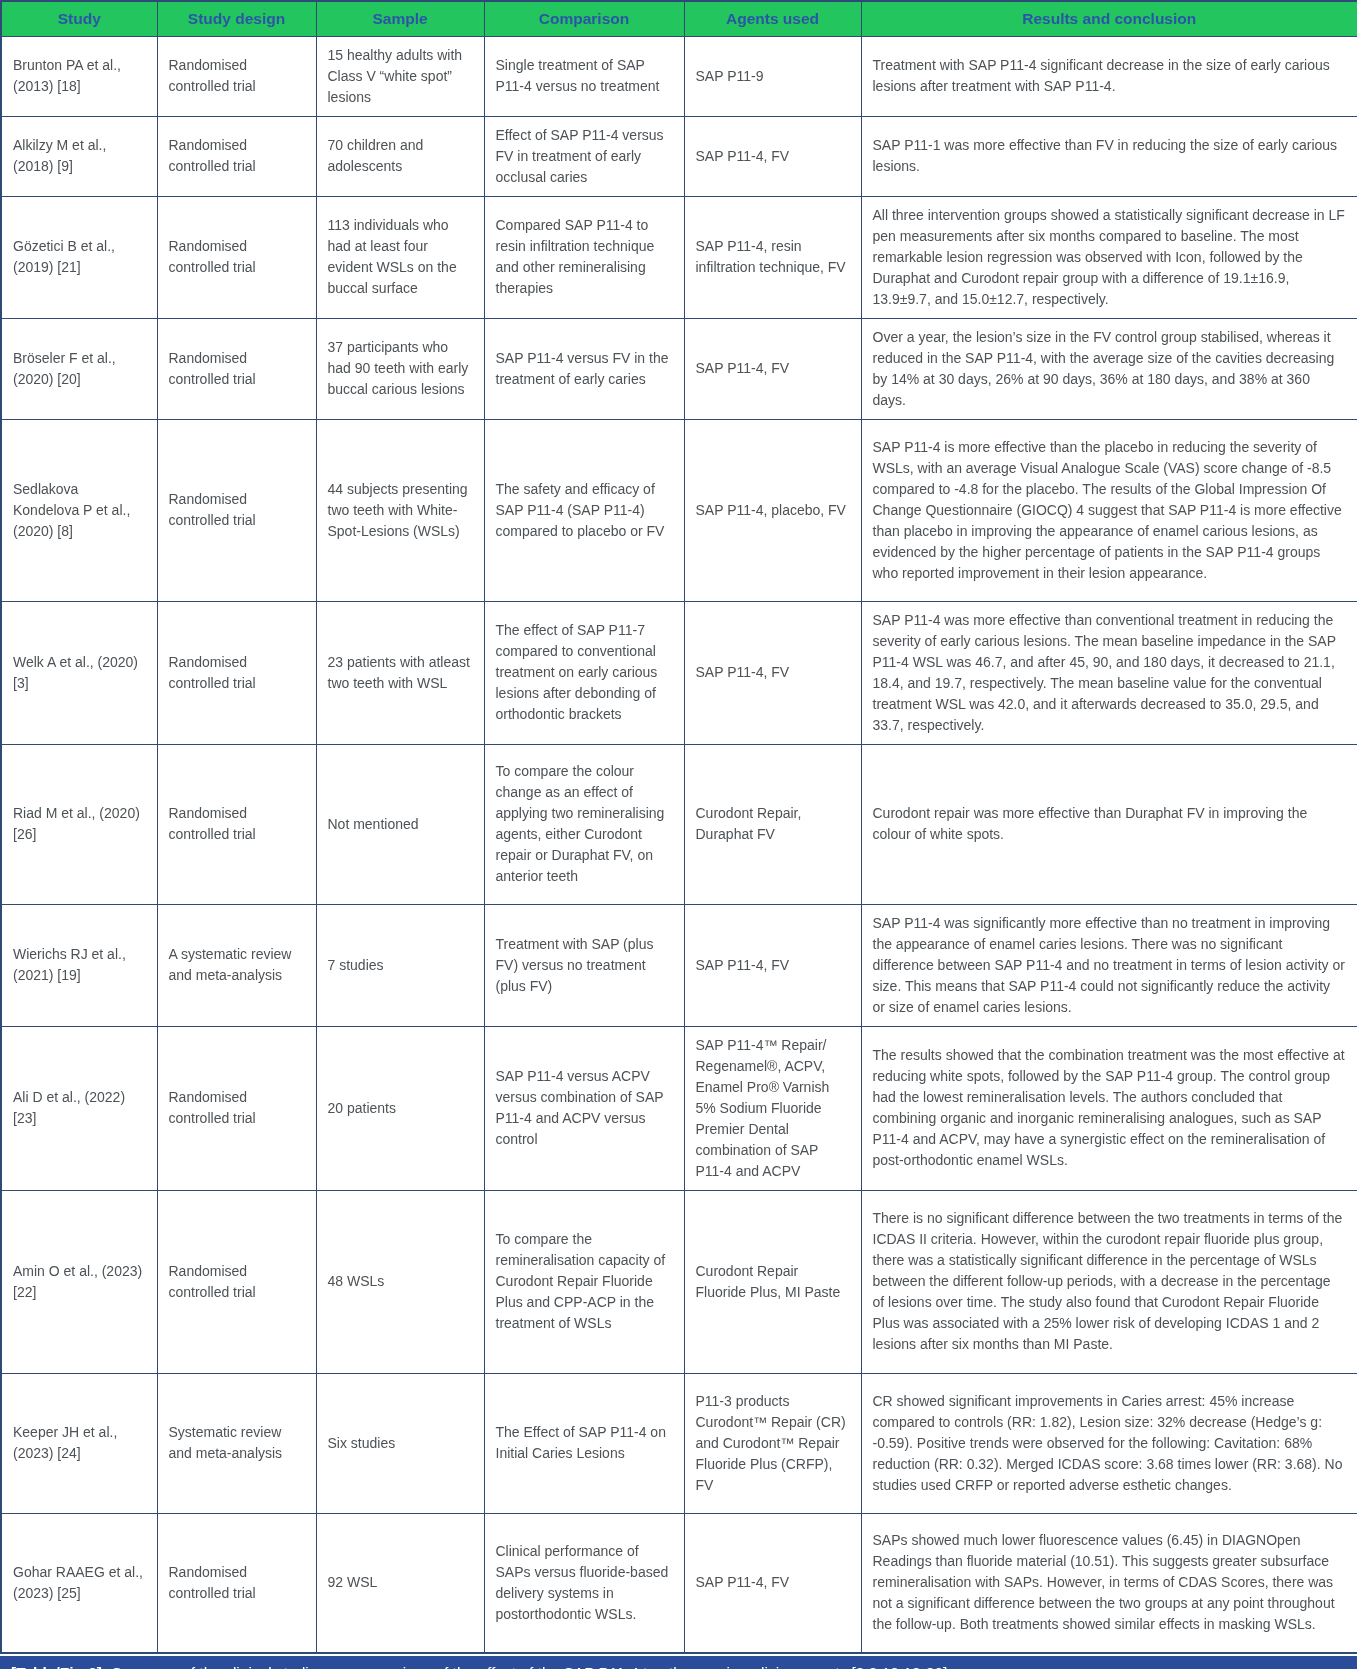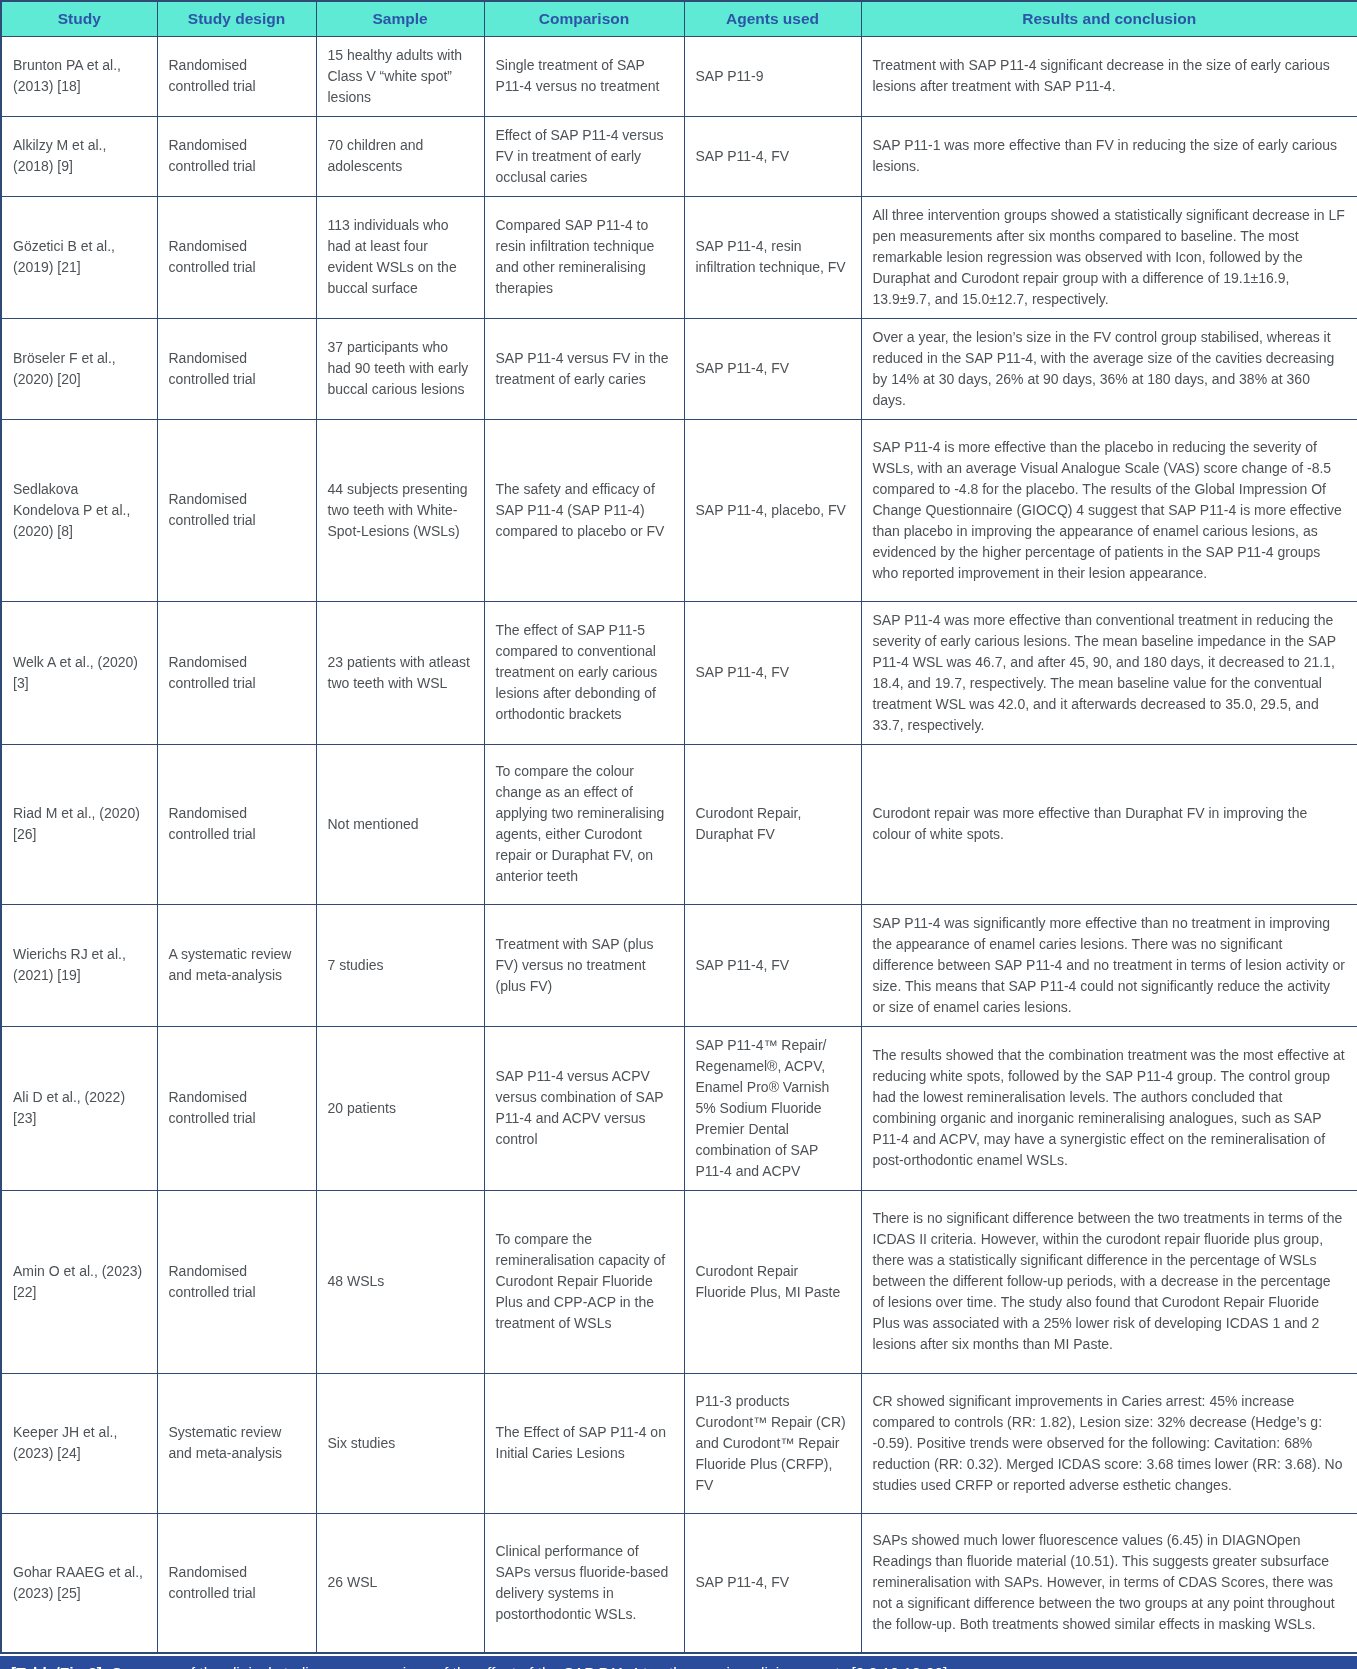--- a/index.html
+++ b/index.html
@@ -17,21 +17,21 @@
     border-collapse: collapse;
     table-layout: fixed;
     border: 2px solid #2e4a75;
   }
   table.studies th,
   table.studies td {
     border: 1.5px solid #2e4a75;
     box-sizing: border-box;
   }
   table.studies th {
-    background: #5eead4;
+    background: #22c55e;
     color: #2d55a7;
     font-size: 15.5px;
     font-weight: bold;
     text-align: center;
     vertical-align: middle;
     padding: 6px 4px;
     height: 35px;
   }
   table.studies td {
     color: #4d5256;
@@ -119,21 +119,21 @@
         <td>Randomised controlled trial</td>
         <td>44 subjects presenting two teeth with White-Spot-Lesions (WSLs)</td>
         <td>The safety and efficacy of SAP P11-4 (SAP P11-4) compared to placebo or FV</td>
         <td>SAP P11-4, placebo, FV</td>
         <td>SAP P11-4 is more effective than the placebo in reducing the severity of WSLs, with an average Visual Analogue Scale (VAS) score change of -8.5 compared to -4.8 for the placebo. The results of the Global Impression Of Change Questionnaire (GIOCQ) 4 suggest that SAP P11-4 is more effective than placebo in improving the appearance of enamel carious lesions, as evidenced by the higher percentage of patients in the SAP P11-4 groups who reported improvement in their lesion appearance.</td>
       </tr>
       <tr style="height:143px">
         <td>Welk A et al., (2020) [3]</td>
         <td>Randomised controlled trial</td>
         <td>23 patients with atleast two teeth with WSL</td>
-        <td>The effect of SAP P11-5 compared to conventional treatment on early carious lesions after debonding of orthodontic brackets</td>
+        <td>The effect of SAP P11-7 compared to conventional treatment on early carious lesions after debonding of orthodontic brackets</td>
         <td>SAP P11-4, FV</td>
         <td>SAP P11-4 was more effective than conventional treatment in reducing the severity of early carious lesions. The mean baseline impedance in the SAP P11-4 WSL was 46.7, and after 45, 90, and 180 days, it decreased to 21.1, 18.4, and 19.7, respectively. The mean baseline value for the conventual treatment WSL was 42.0, and it afterwards decreased to 35.0, 29.5, and 33.7, respectively.</td>
       </tr>
       <tr style="height:160px">
         <td>Riad M et al., (2020) [26]</td>
         <td>Randomised controlled trial</td>
         <td>Not mentioned</td>
         <td>To compare the colour change as an effect of applying two remineralising agents, either Curodont repair or Duraphat FV, on anterior teeth</td>
         <td>Curodont Repair, Duraphat FV</td>
         <td>Curodont repair was more effective than Duraphat FV in improving the colour of white spots.</td>
@@ -166,21 +166,21 @@
         <td>Keeper JH et al., (2023) [24]</td>
         <td>Systematic review and meta-analysis</td>
         <td>Six studies</td>
         <td>The Effect of SAP P11-4 on Initial Caries Lesions</td>
         <td>P11-3 products Curodont™ Repair (CR) and Curodont™ Repair Fluoride Plus (CRFP), FV</td>
         <td>CR showed significant improvements in Caries arrest: 45% increase compared to controls (RR: 1.82), Lesion size: 32% decrease (Hedge’s g: -0.59). Positive trends were observed for the following: Cavitation: 68% reduction (RR: 0.32). Merged ICDAS score: 3.68 times lower (RR: 3.68). No studies used CRFP or reported adverse esthetic changes.</td>
       </tr>
       <tr style="height:140px">
         <td>Gohar RAAEG et al., (2023) [25]</td>
         <td>Randomised controlled trial</td>
-        <td>26 WSL</td>
+        <td>92 WSL</td>
         <td>Clinical performance of SAPs versus fluoride-based delivery systems in postorthodontic WSLs.</td>
         <td>SAP P11-4, FV</td>
         <td>SAPs showed much lower fluorescence values (6.45) in DIAGNOpen Readings than fluoride material (10.51). This suggests greater subsurface remineralisation with SAPs. However, in terms of CDAS Scores, there was not a significant difference between the two groups at any point throughout the follow-up. Both treatments showed similar effects in masking WSLs.</td>
       </tr>
     </tbody>
   </table>
 
   <div class="caption-bar">
     <span class="caption-label">[Table/Fig-2]:</span>
     <span>Summary of the clinical studies on comparison of the effect of the SAP P11-4 to other remineralising agents [3,8,10,18-26].</span>

